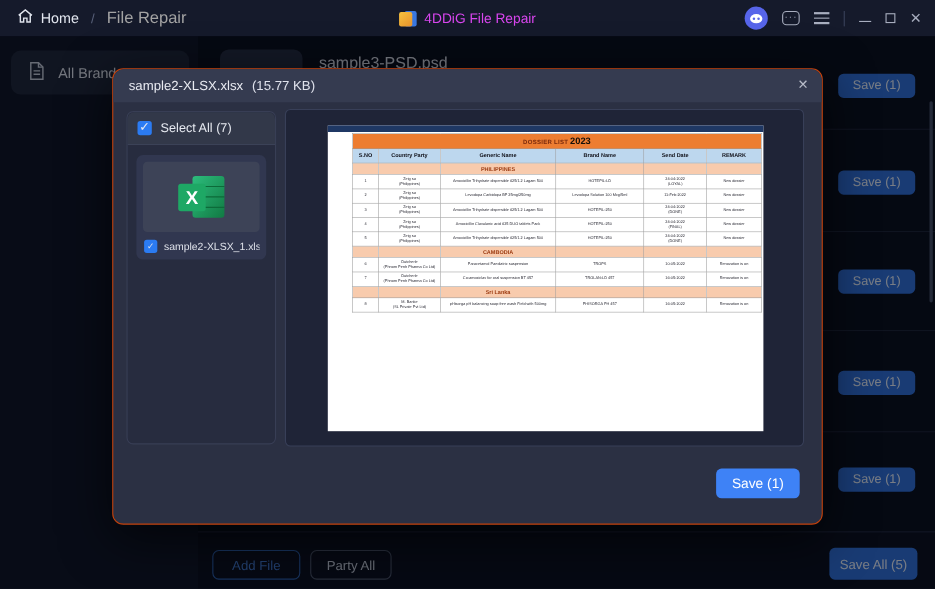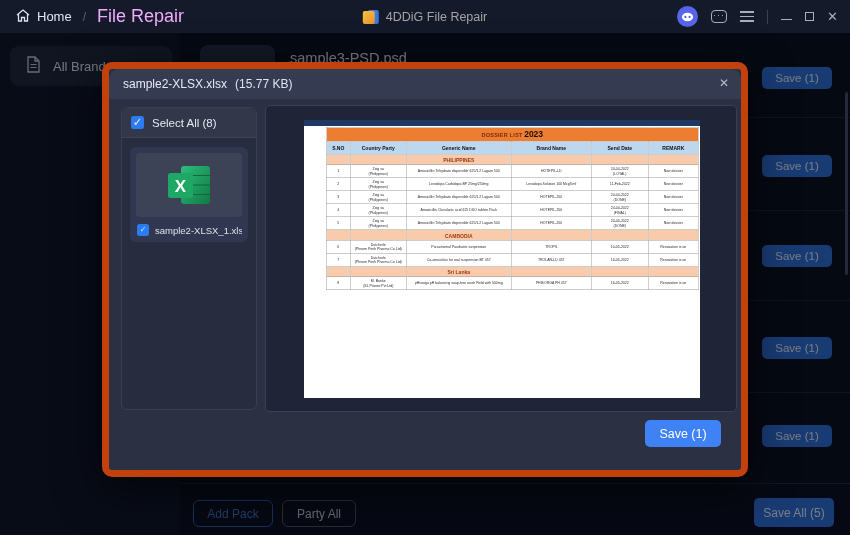--- a/index.html
+++ b/index.html
@@ -6,29 +6,29 @@
   html,body { width:850px; height:535px; overflow:hidden; background:#080b16;
               font-family:"Liberation Sans", sans-serif; }
   .window { position:relative; width:850px; height:535px; background:#080b16; }
 
   
   .topbar { position:absolute; left:0; top:0; width:850px; height:33px;
             background:#151a2b; display:flex; align-items:center; z-index:20; }
   .crumbs { display:flex; align-items:center; padding-left:16px; gap:7px; }
   .crumb-home { color:#e2e6ef; font-size:13px; }
   .crumb-sep { color:#59617a; font-size:12px; margin:0 4px; }
-  .crumb-cur { color:#f0abfc; font-size:18px; }
+  .crumb-cur { color:#a3a3a3; font-size:15px; }
   .app-center { position:absolute; left:50%; top:0; transform:translateX(-50%);
                 height:33px; display:flex; align-items:center; gap:7px; }
   .logo { position:relative; width:16px; height:16px; }
   .logo .back { position:absolute; right:0; top:1px; width:11px; height:14px;
                 background:#3a77e0; border-radius:2px; }
   .logo .front { position:absolute; left:0; top:2px; width:12px; height:13px;
                  background:linear-gradient(135deg,#f6c23f,#e8922c); border-radius:2px; }
-  .app-title { color:#a3a3a3; font-size:12.5px; }
+  .app-title { color:#d946ef; font-size:12.5px; }
   .top-right { position:absolute; right:12px; top:0; height:33px; display:flex;
                align-items:center; gap:13px; }
   .ic-discord { width:21px; height:21px; border-radius:50%; background:#5765ea;
                 display:flex; align-items:center; justify-content:center; }
   .ic-chat { width:16px; height:13px; border:1.5px solid #a8aebf; border-radius:4px;
              color:#a8aebf; font-size:9px; line-height:9px; text-align:center;
              letter-spacing:1px; }
   .ic-menu { display:flex; flex-direction:column; gap:3px; }
   .ic-menu i { display:block; width:14px; height:1.5px; background:#a8aebf; }
   .ic-divider { width:1px; height:14px; background:#39415a; }
@@ -72,21 +72,21 @@
   .btn-saveall { position:absolute; right:16px; top:14px; width:80px; height:29px;
                  background:#2e6fd9; border:none; border-radius:5px; color:#eef2fa;
                  font-size:12px; }
 
   
   .overlay { position:absolute; left:0; top:33px; width:850px; height:502px;
              background:rgba(4,7,16,0.5); z-index:30; }
 
   
   .modal { position:absolute; left:102px; top:62px; width:646px; height:415px;
-           background:#2b3043; border:7px solid #c2410c; border-radius:10px;
+           background:#2b3043; border:1px solid #c2410c; border-radius:10px;
            box-shadow:0 12px 45px rgba(0,0,0,0.65); z-index:40; }
   .modal-header { position:absolute; left:0; top:0; width:100%; height:30px;
                   background:#353b50; border-radius:10px 10px 0 0; display:flex;
                   align-items:center; padding:0 14px; }
   .modal-title { color:#e9ebf2; font-size:12px; }
   .modal-size { color:#dfe2ec; font-size:12px; margin-left:8px; }
   .modal-close { position:absolute; right:12px; top:8px; color:#b8bcc8; font-size:12px;
                  line-height:12px; }
 
   .panel-files { position:absolute; left:12px; top:38px; width:136px; height:303px;
@@ -203,38 +203,38 @@
     <button class="save-btn" style="top:34px">Save (1)</button>
     <button class="save-btn" style="top:122px">Save (1)</button>
     <button class="save-btn" style="top:212px">Save (1)</button>
     <button class="save-btn" style="top:304px">Save (1)</button>
     <button class="save-btn" style="top:392px">Save (1)</button>
 
     <div class="scrollbar"></div>
   </div>
 
   <div class="footer">
-    <button class="btn-addfile">Add Pack</button>
+    <button class="btn-addfile">Add File</button>
     <button class="btn-removeall">Party All</button>
     <button class="btn-saveall">Save All (5)</button>
   </div>
 
   <div class="overlay"></div>
 
   <div class="modal">
     <div class="modal-header">
       <span class="modal-title">sample2-XLSX.xlsx</span>
       <span class="modal-size">(15.77 KB)</span>
       <span class="modal-close">✕</span>
     </div>
 
     <div class="panel-files">
       <div class="selectall">
         <span class="cb">✓</span>
-        <span>Select All (8)</span>
+        <span>Select All (7)</span>
       </div>
       <div class="file-card">
         <div class="file-thumb">
           <svg width="46" height="42" viewBox="0 0 46 42">
             <defs>
                 <linearGradient id="xg" x1="0" y1="0" x2="1" y2="1">
               <stop offset="0" stop-color="#2dbd7d"></stop>
                   <stop offset="1" stop-color="#117a43"></stop>
             </linearGradient>
               </defs>

